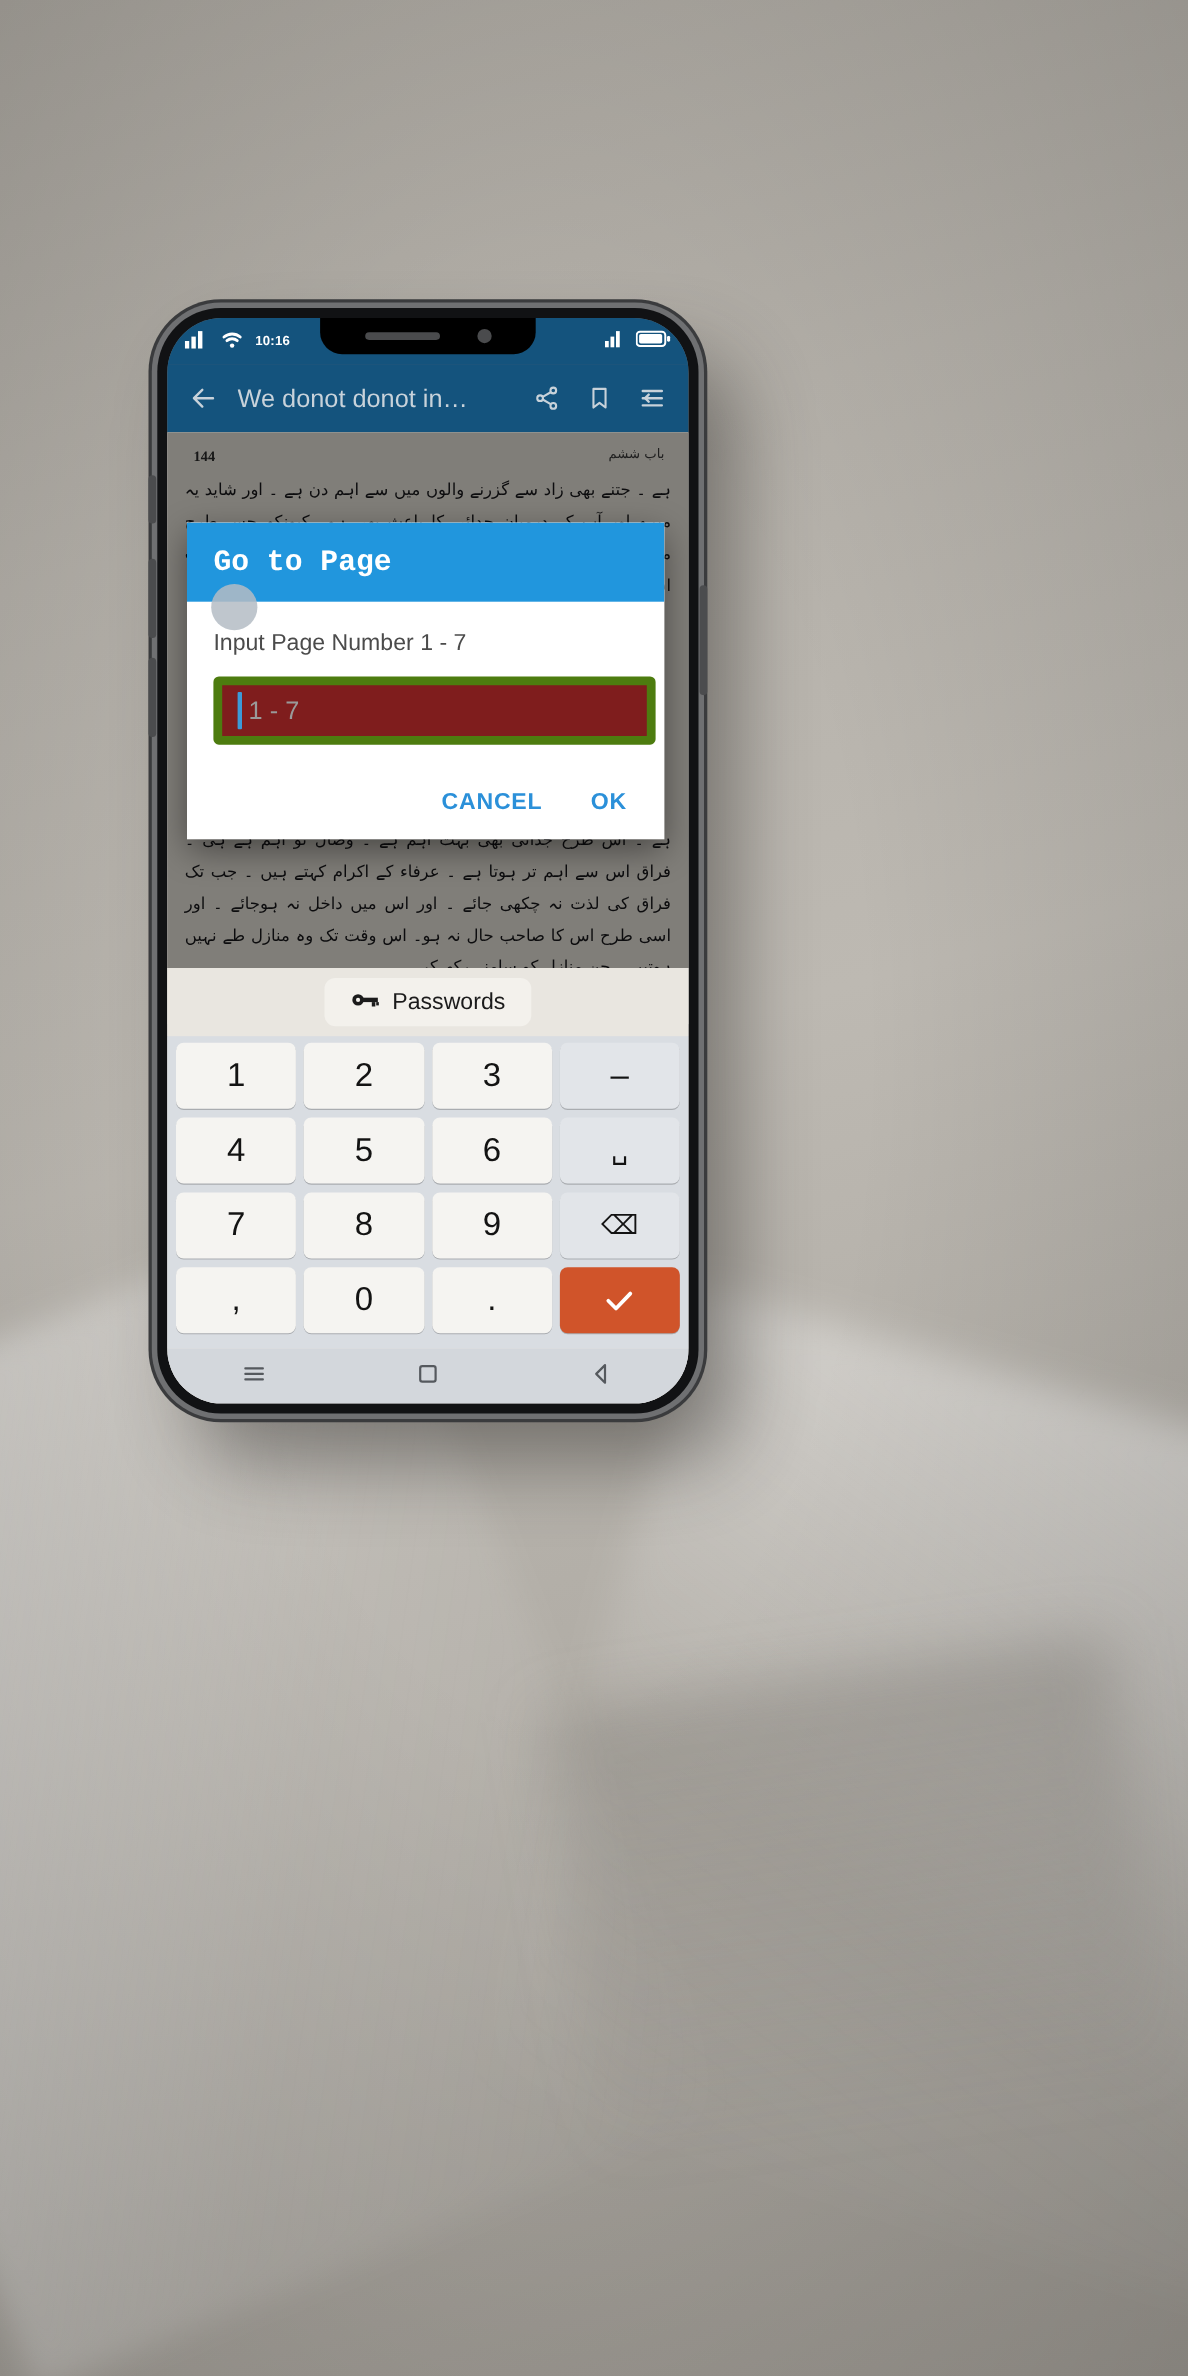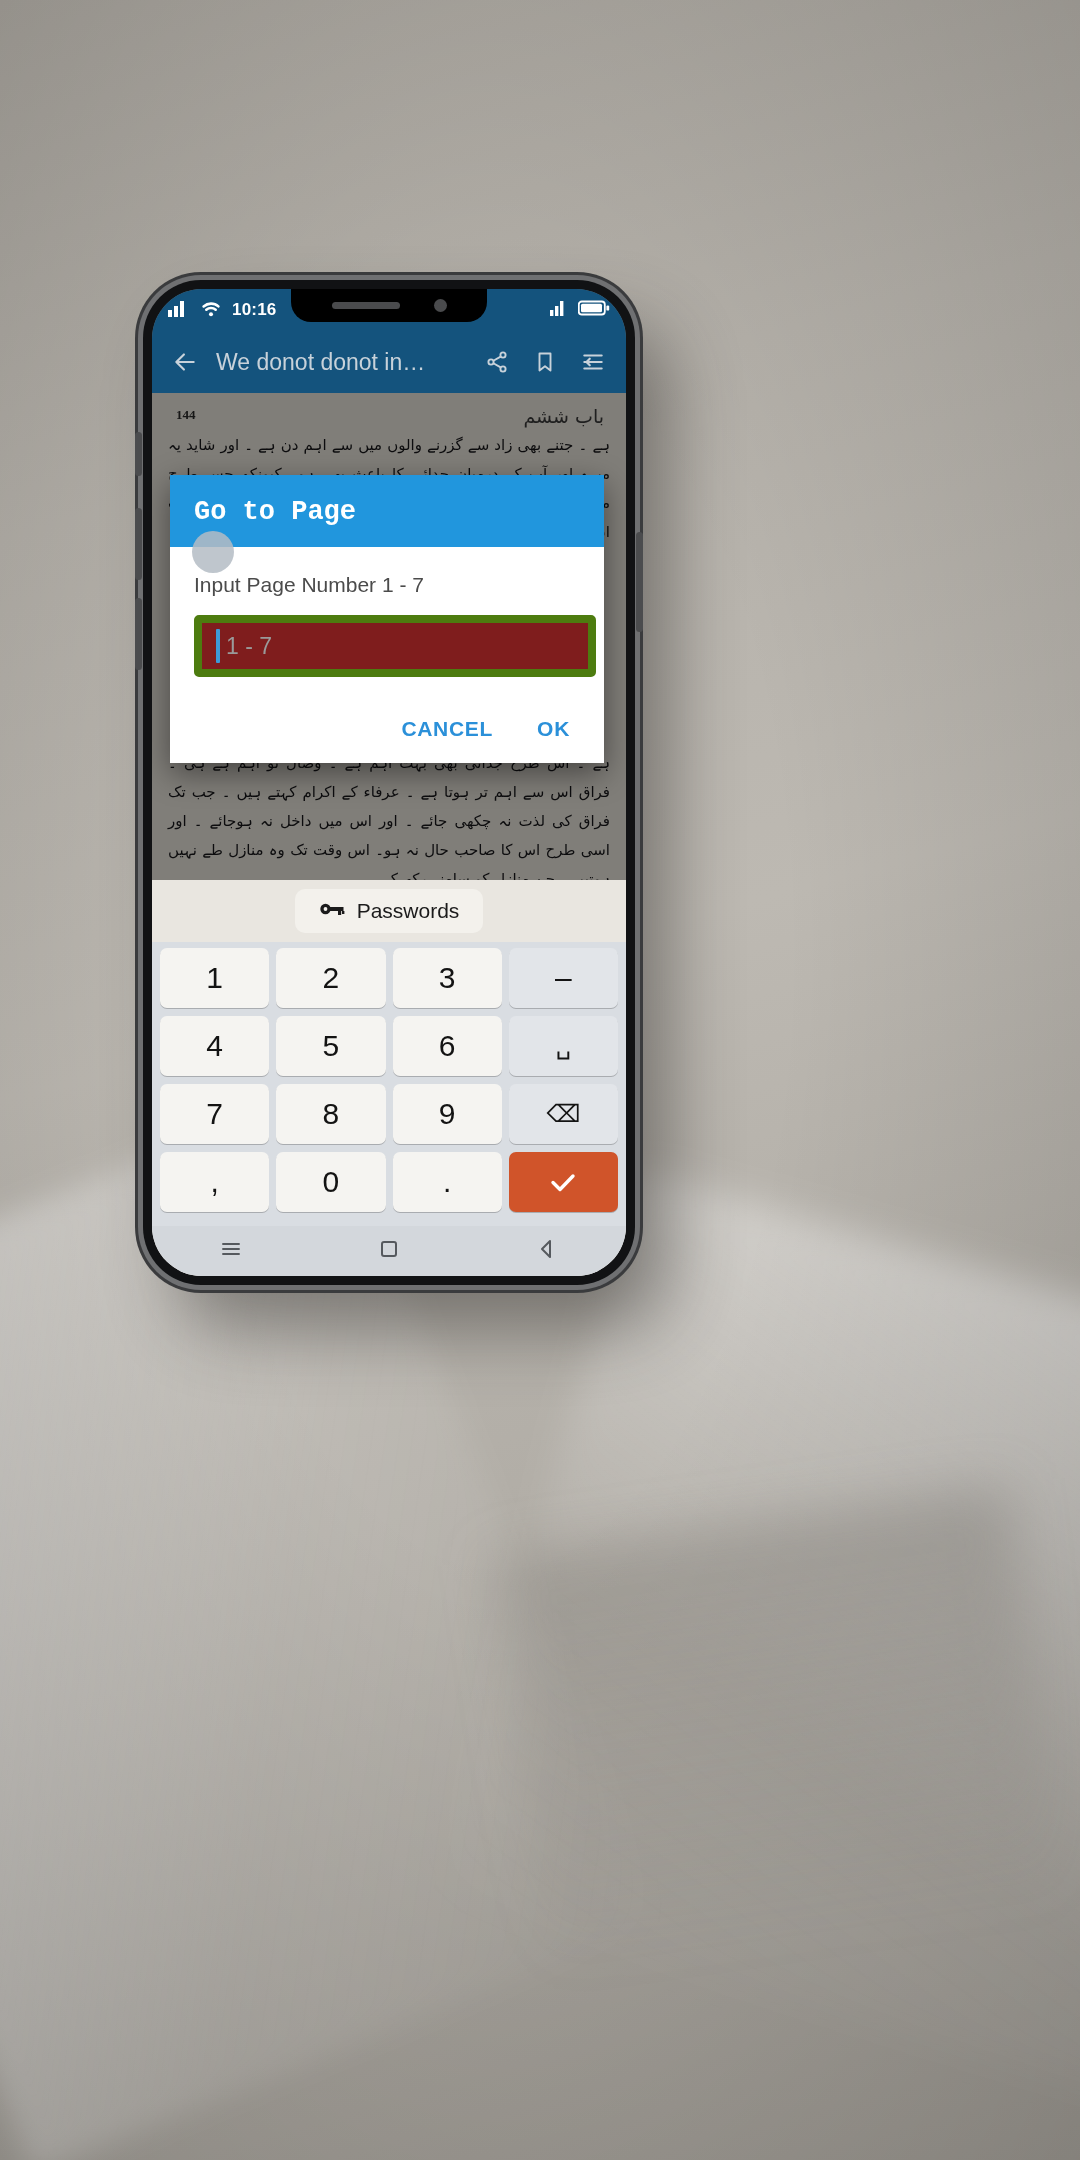--- a/index.html
+++ b/index.html
@@ -75,21 +75,21 @@
   
   .statusbar {
     position: relative; height: 42px;
     background: #14537d;
     display: flex; align-items: center;
     padding: 0 16px;
     color: #fff;
   }
   .sb-left { display: flex; align-items: center; gap: 9px; }
   .sb-right { margin-left: auto; display: flex; align-items: center; gap: 8px; }
-  .sb-time { font-size: 17px; font-weight: 600; letter-spacing: .2px; }
+  .sb-time { font-size: 12px; font-weight: 600; letter-spacing: .2px; }
   .notch {
     position: absolute; left: 50%; transform: translateX(-50%);
     top: 0; width: 196px; height: 33px;
     background: #000;
     border-radius: 0 0 20px 20px;
     z-index: 6;
     display: flex; align-items: center; justify-content: center; gap: 34px;
   }
   .notch-speaker { width: 68px; height: 7px; background: #4a4b4d; border-radius: 5px; }
   .notch-cam { width: 13px; height: 13px; background: #4a4b4d; border-radius: 50%; }
@@ -117,21 +117,21 @@
     background: #e9e5dc;
     overflow: hidden;
   }
   .page-num {
     position: absolute; left: 24px; top: 14px;
     font-size: 13px; color: #2a2a2a; font-weight: 700;
     font-family: "Liberation Serif", serif;
   }
   .page-hdr-r {
     position: absolute; right: 22px; top: 12px;
-    font-size: 19px; color: #3a3a3a;
+    font-size: 12px; color: #3a3a3a;
     font-family: "DejaVu Sans", sans-serif;
   }
   .urdu-block {
     position: absolute; left: 16px; right: 16px;
     direction: rtl; text-align: justify;
     font-family: "DejaVu Sans", sans-serif;
     color: #17171a;
     font-size: 15px; line-height: 29px;
     letter-spacing: .2px;
   }

